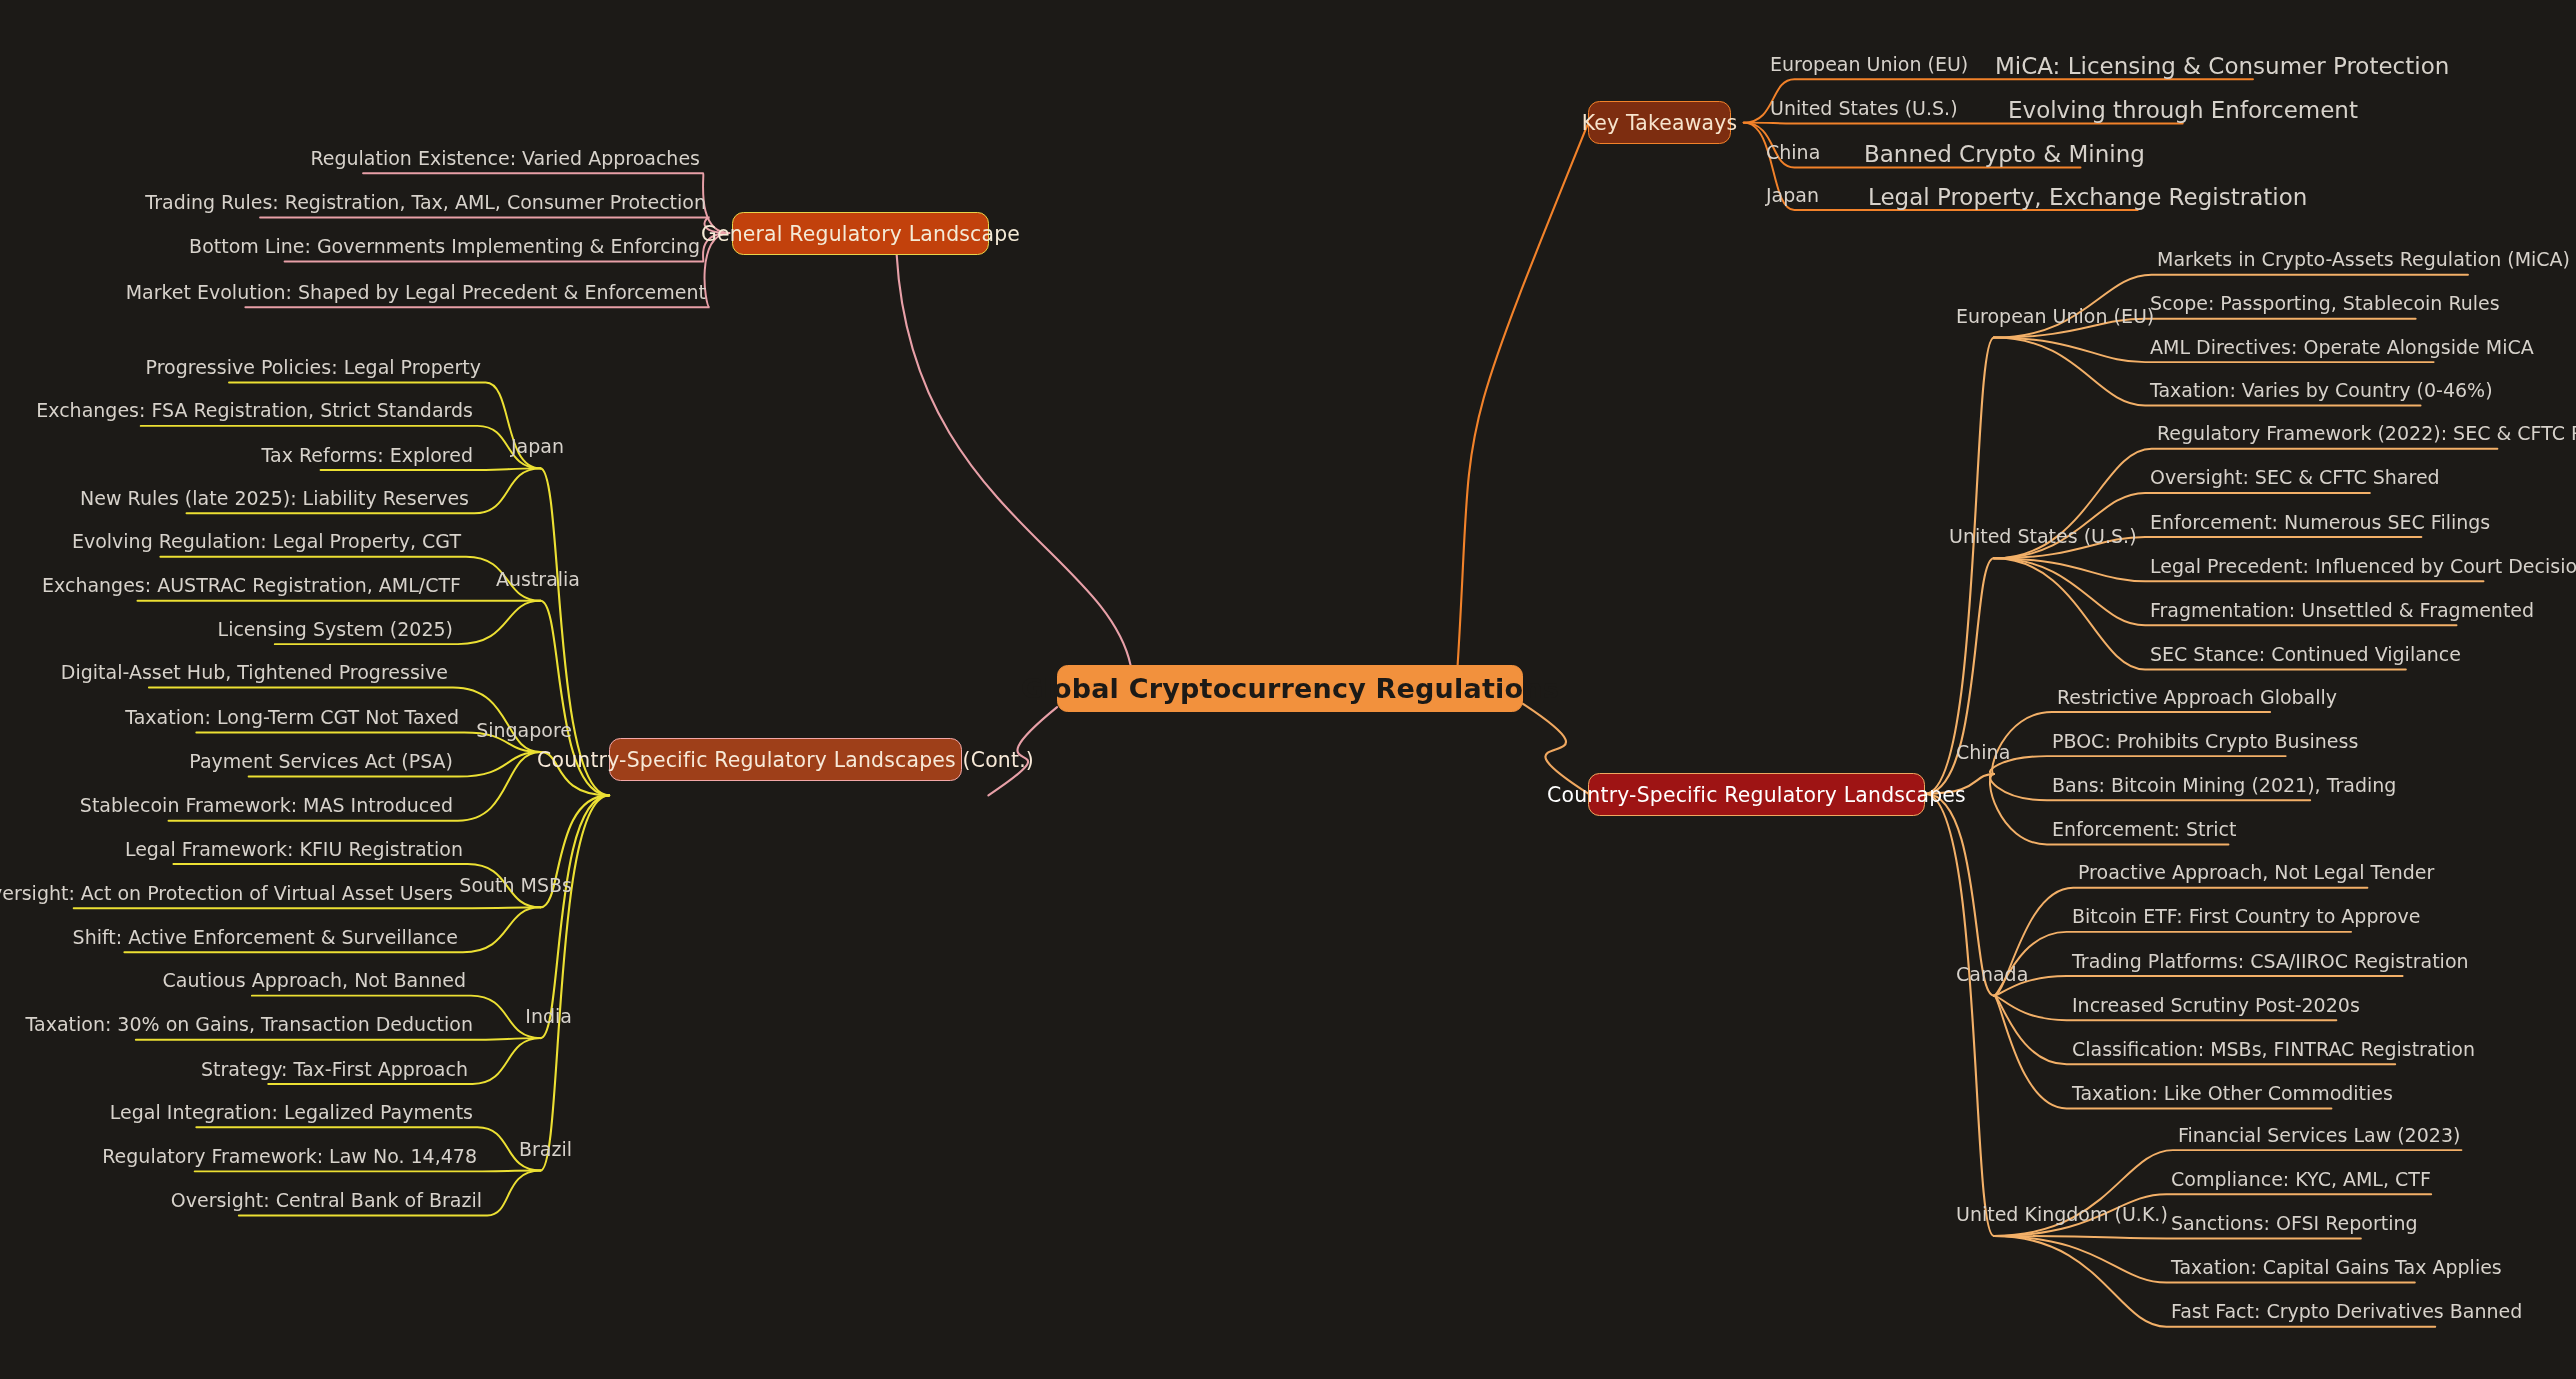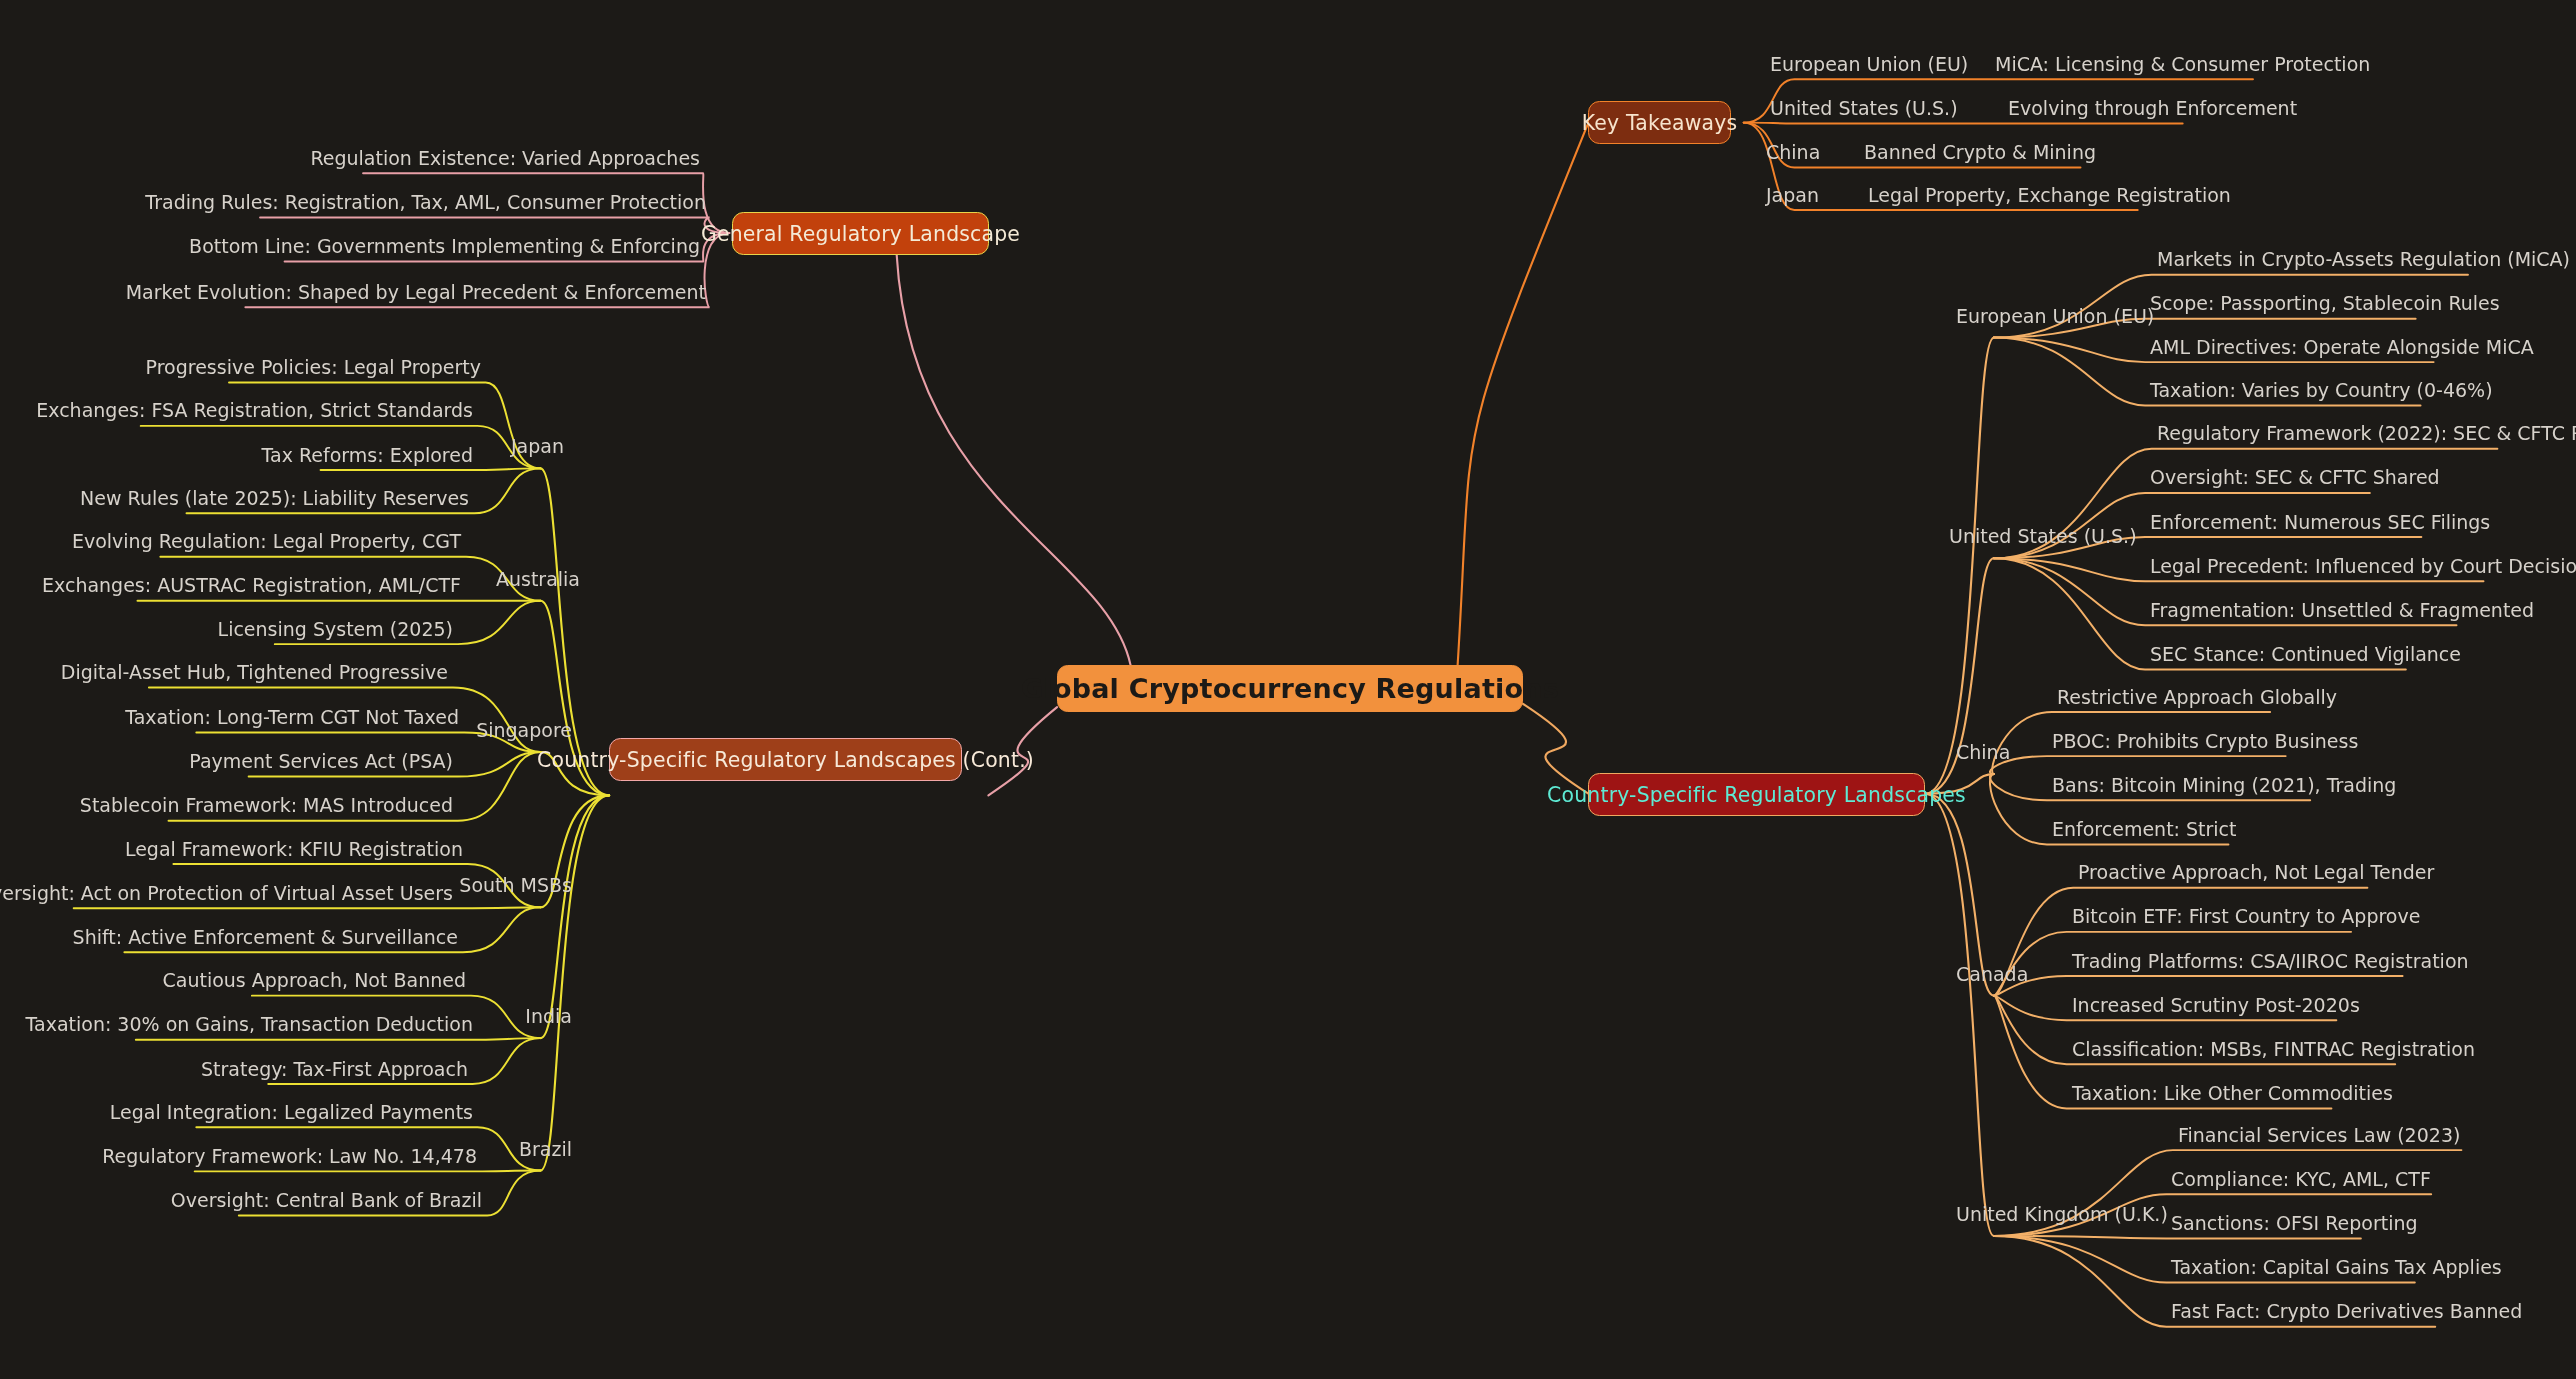--- a/index.html
+++ b/index.html
@@ -23,21 +23,21 @@
   .root{
     background:#f2913d;border:1.6px solid #f2913d;color:#1c1a17;
     font-weight:bold;font-size:27px;padding:0 21px;height:47px;
     border-radius:10.6px;
   }
   .branch{
     font-size:20.4px;height:43px;padding:0 18px;font-weight:normal;
   }
   .branch.gen{background:#c2410c;border:1.6px solid #e8d44a;color:#f4ead6;}
   .branch.cscont{background:#9e3f19;border:1.6px solid #f2a7a7;color:#f7e9d8;}
-  .branch.csmain{background:#9e1414;border:1.6px solid #f0a860;color:#5eead4;}
+  .branch.csmain{background:#9e1414;border:1.6px solid #f0a860;color:#ffffff;}
   .branch.keyt{background:#7d2d10;border:1.6px solid #f2822a;color:#f7e4cd;}
 
   
   .leaf{
     position:absolute;
     font-size:19px;
     color:#d7d2cb;
     white-space:nowrap;
     z-index:4;
     line-height:1;
@@ -50,21 +50,21 @@
     position:absolute;
     font-size:19px;
     color:#d7d2cb;
     white-space:nowrap;
     z-index:4;
     line-height:1;
   }
 
   
   .kv{
-    position:absolute;font-size:19px;color:#d7d2cb;white-space:nowrap;z-index:4;line-height:1;
+    position:absolute;font-size:23px;color:#d7d2cb;white-space:nowrap;z-index:4;line-height:1;
   }
 </style>
 </head>
 <body>
 
 <div id="stage">
   <svg id="links" viewBox="0 0 3151 1687">
       <path d="M 1383 814 C 1353 674, 1106 615, 1096 295 L 1010 285" stroke="#e8a0a8" stroke-width="2.6" fill="none" stroke-linecap="round"></path>
       <path d="M 892 285 C 850 285, 862 212, 860 212 L 444 212" stroke="#e8a0a8" stroke-width="2.4" fill="none" stroke-linecap="round"></path>
       <path d="M 892 285 C 850 285, 862 266, 868 266 L 318 266" stroke="#e8a0a8" stroke-width="2.4" fill="none" stroke-linecap="round"></path>

